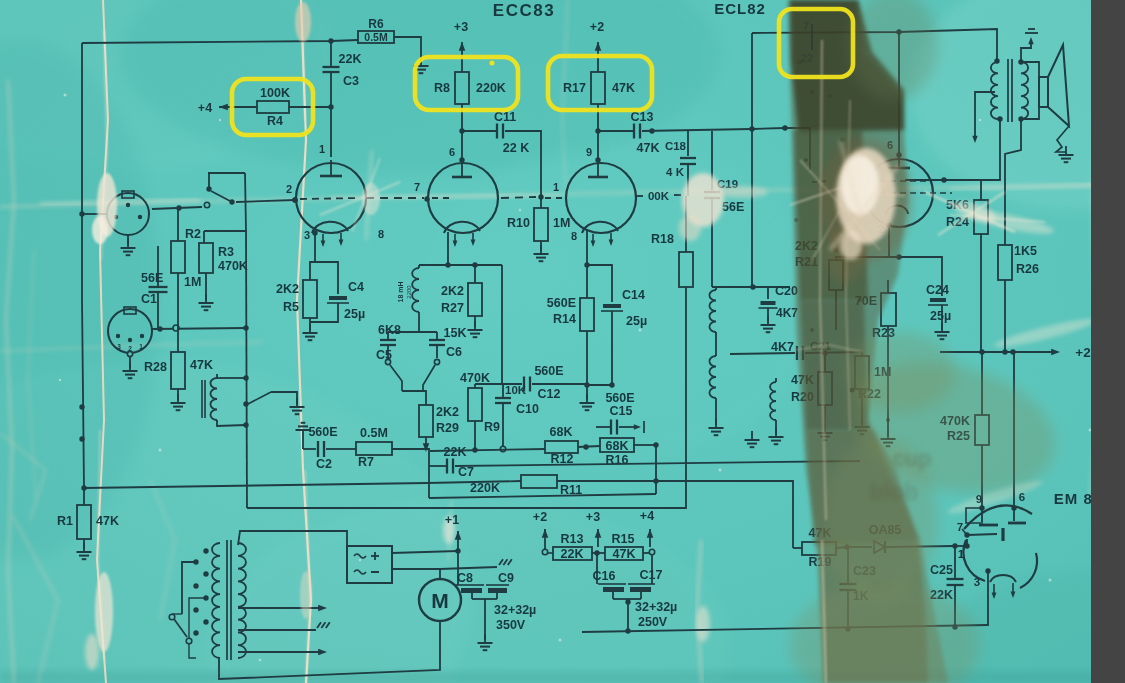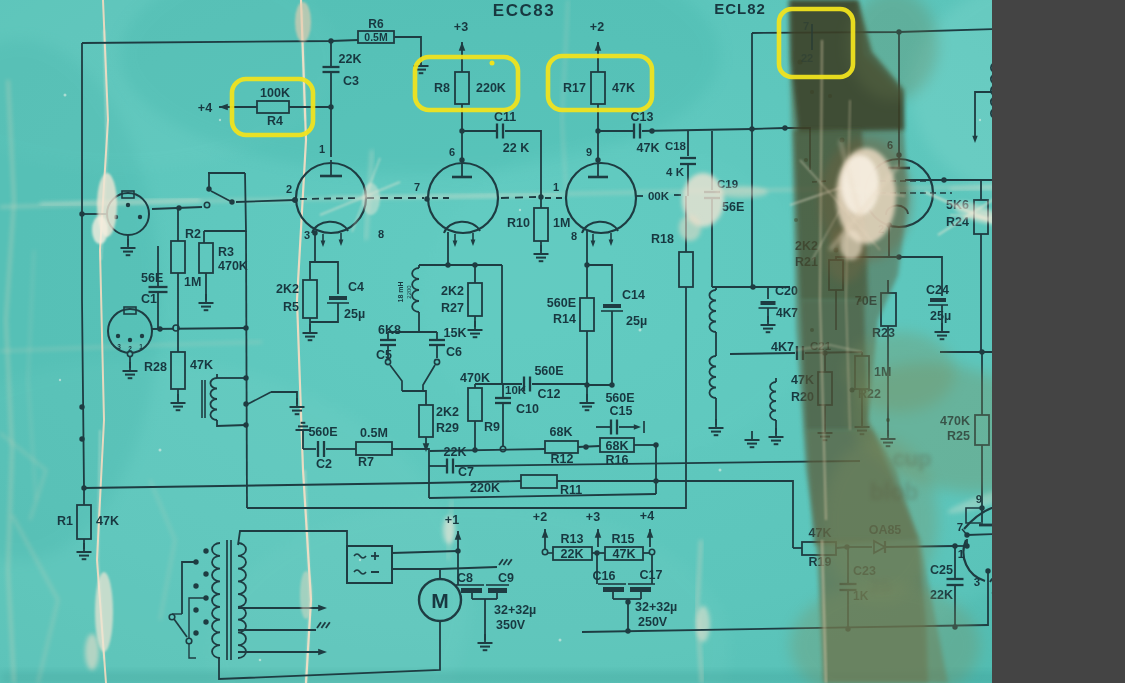--- a/index.html
+++ b/index.html
@@ -1,14 +1,14 @@
 <!DOCTYPE html>
 <html><head><meta charset="utf-8"><style>
 html,body{margin:0;padding:0;background:#444}
-#wrap{width:992px;height:683px;overflow:hidden;position:relative}
+#wrap{width:1091px;height:683px;overflow:hidden;position:relative}
 </style></head><body>
 <div id="wrap">
 <svg width="1125" height="683" viewBox="0 0 1125 683" font-family="Liberation Sans, sans-serif">
 <defs>
 <filter id="b2" x="-40%" y="-40%" width="180%" height="180%">
           <feGaussianBlur stdDeviation="2"></feGaussianBlur>
         </filter>
 <filter id="b4" x="-40%" y="-40%" width="180%" height="180%">
           <feGaussianBlur stdDeviation="4"></feGaussianBlur>
         </filter>

